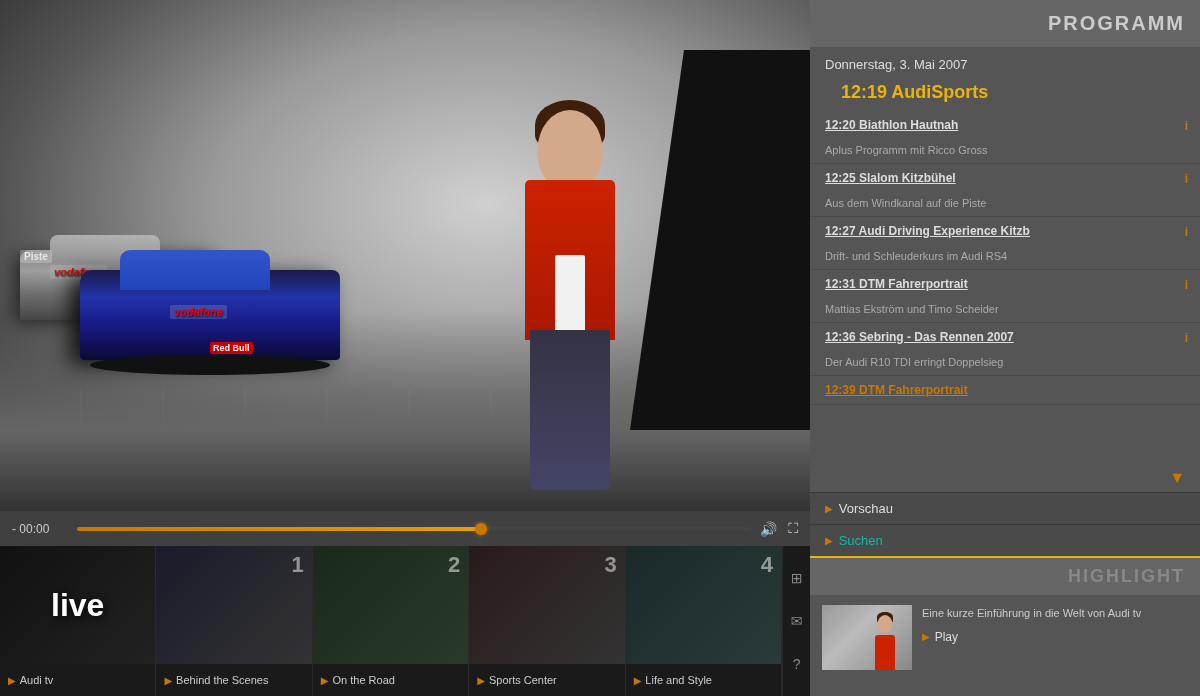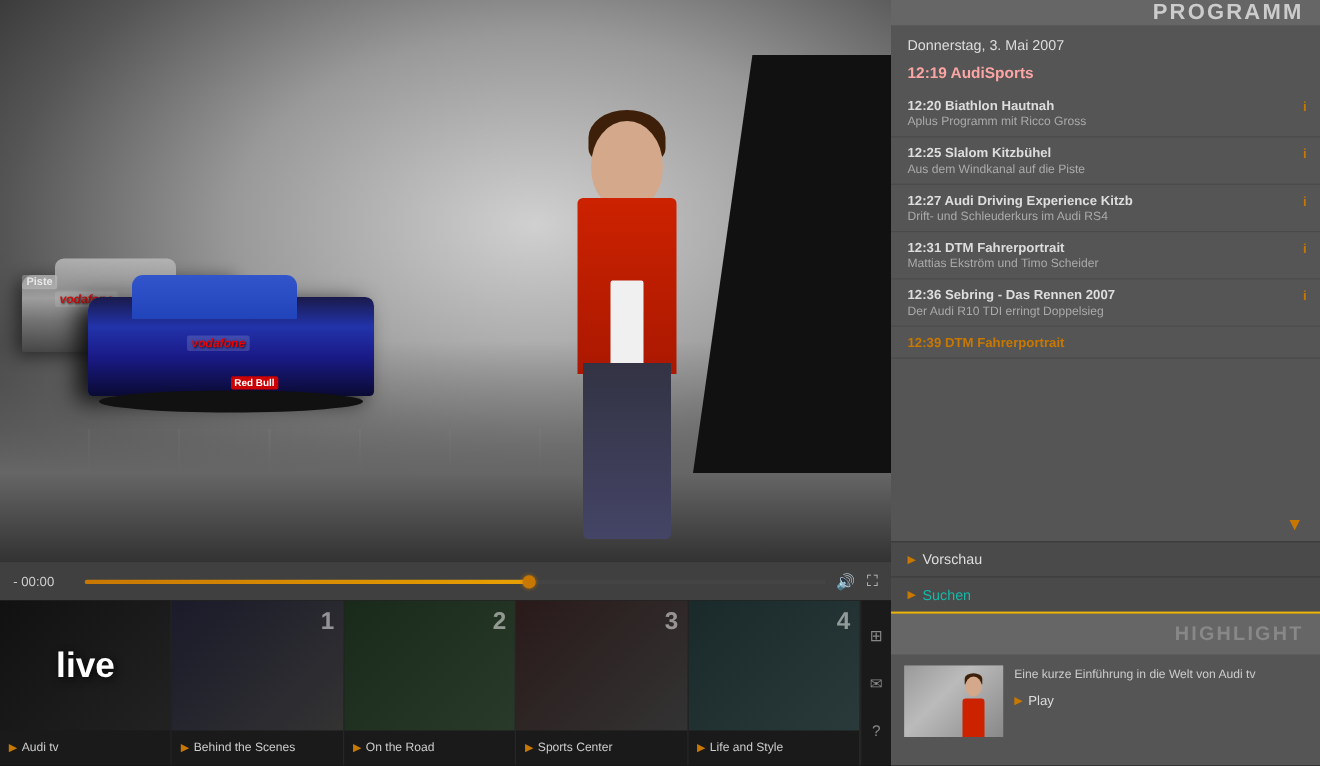--- a/index.html
+++ b/index.html
@@ -406,71 +406,72 @@
     .programm-section {
       background: #555;
       flex: 1;
       display: flex;
       flex-direction: column;
       min-height: 0;
     }
 
     .programm-header {
       background: #666;
-      padding: 0 15px;
+      padding: 12px 15px;
       text-align: right;
     }
 
     .programm-title {
       color: #ccc;
       font-size: 20px;
       font-weight: bold;
       letter-spacing: 2px;
       text-transform: uppercase;
     }
 
     .programm-date {
       color: #ddd;
       font-size: 13px;
       padding: 10px 15px 5px 15px;
     }
 
     .programm-current {
-      color: #fca5a5;
-      font-size: 14px;
-      font-weight: bold;
-      padding: 5px 15px 8px 15px;
+      color: #eab308;
+      font-size: 18px;
+      font-weight: bold;
+      padding: 5px 15px 8px 31px;
     }
 
     .program-list {
       flex: 1;
       overflow: hidden;
     }
 
     .program-item {
       padding: 7px 15px;
       border-bottom: 1px solid #4a4a4a;
       position: relative;
     }
 
     .program-item-title {
       color: #ddd;
       font-size: 12px;
       font-weight: bold;
       padding-right: 20px;
+      text-decoration: underline;
     }
 
     .program-item.active-item .program-item-title {
       color: #c87800;
     }
 
     .program-item-sub {
       color: #aaa;
       font-size: 11px;
-      margin-top: 2px;
+      margin-top: 12px;
     }
 
     .program-item-sub.orange {
       color: #c87800;
     }
 
     .info-icon {
       position: absolute;
       right: 12px;
       top: 8px;

